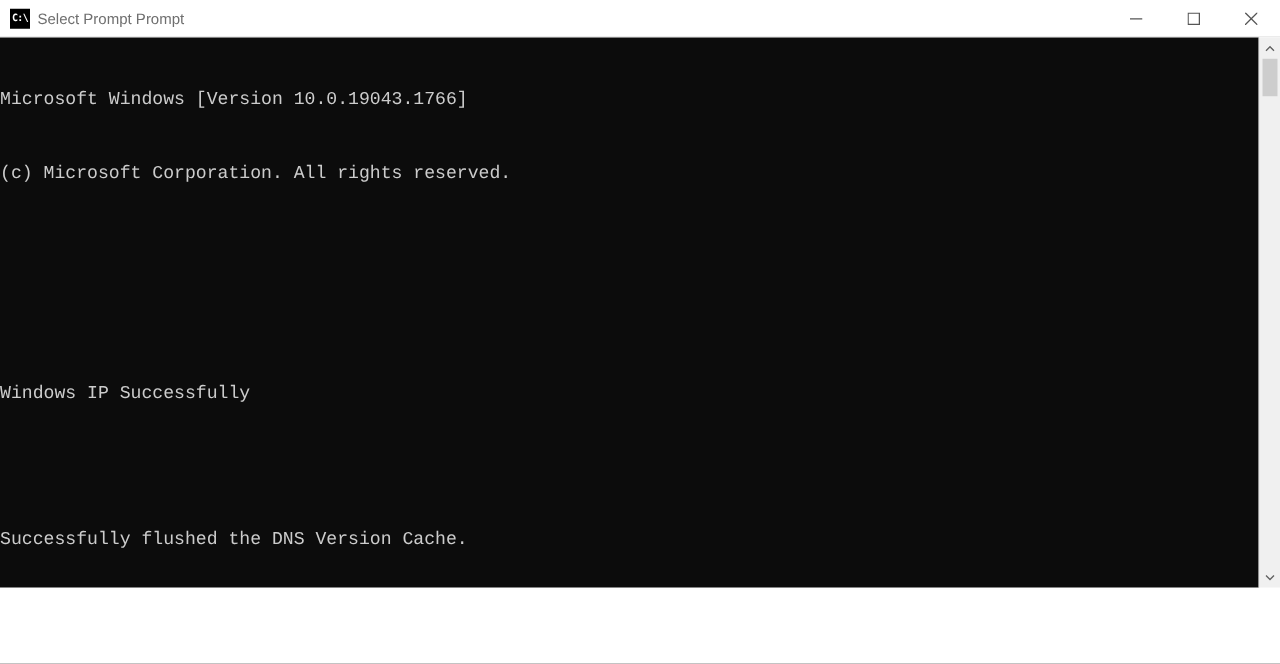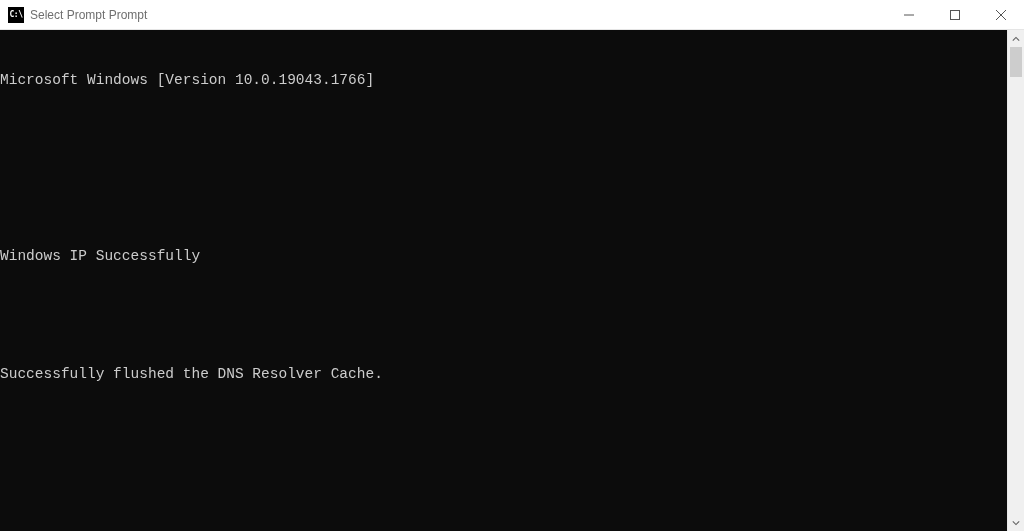--- a/index.html
+++ b/index.html
@@ -59,21 +59,21 @@
     }
     .win-btn svg {
       width: 10px;
       height: 10px;
       stroke: #555;
       stroke-width: 1;
       fill: none;
     }
     .content-area {
       position: relative;
-      height: 501px;
+      height: 440px;
       background: #fff;
       display: flex;
     }
     .terminal {
       flex: 1 1 auto;
       background: #0c0c0c;
       color: #cccccc;
       font-family: Consolas, "Courier New", monospace;
       font-size: 14.5px;
       line-height: 1.35;
@@ -147,25 +147,26 @@
           <line x1="0" y1="0" x2="10" y2="10"></line>
           <line x1="10" y1="0" x2="0" y2="10"></line>
         </svg>
     </div>
   </div>
 </div>
 
 <div class="content-area">
   <div class="terminal">
     <div class="line">Microsoft Windows [Version 10.0.19043.1766]</div>
+    <div class="line">(c) Microsoft Corporation. All rights reserved.</div>
     <div class="line"></div>
     <div class="line"></div>
     <div class="line">Windows IP Successfully</div>
     <div class="line"></div>
-    <div class="line">Successfully flushed the DNS Resolver Cache.</div>
+    <div class="line">Successfully flushed the DNS Version Cache.</div>
     
     
   </div>
   <div class="scrollbar">
     <div class="scroll-arrow top">
       <svg width="8" height="8" viewBox="0 0 10 10">
           <polyline points="1,7 5,3 9,7" fill="none" stroke="#606060" stroke-width="1.3"></polyline>
         </svg>
     </div>
     <div class="scroll-thumb"></div>

